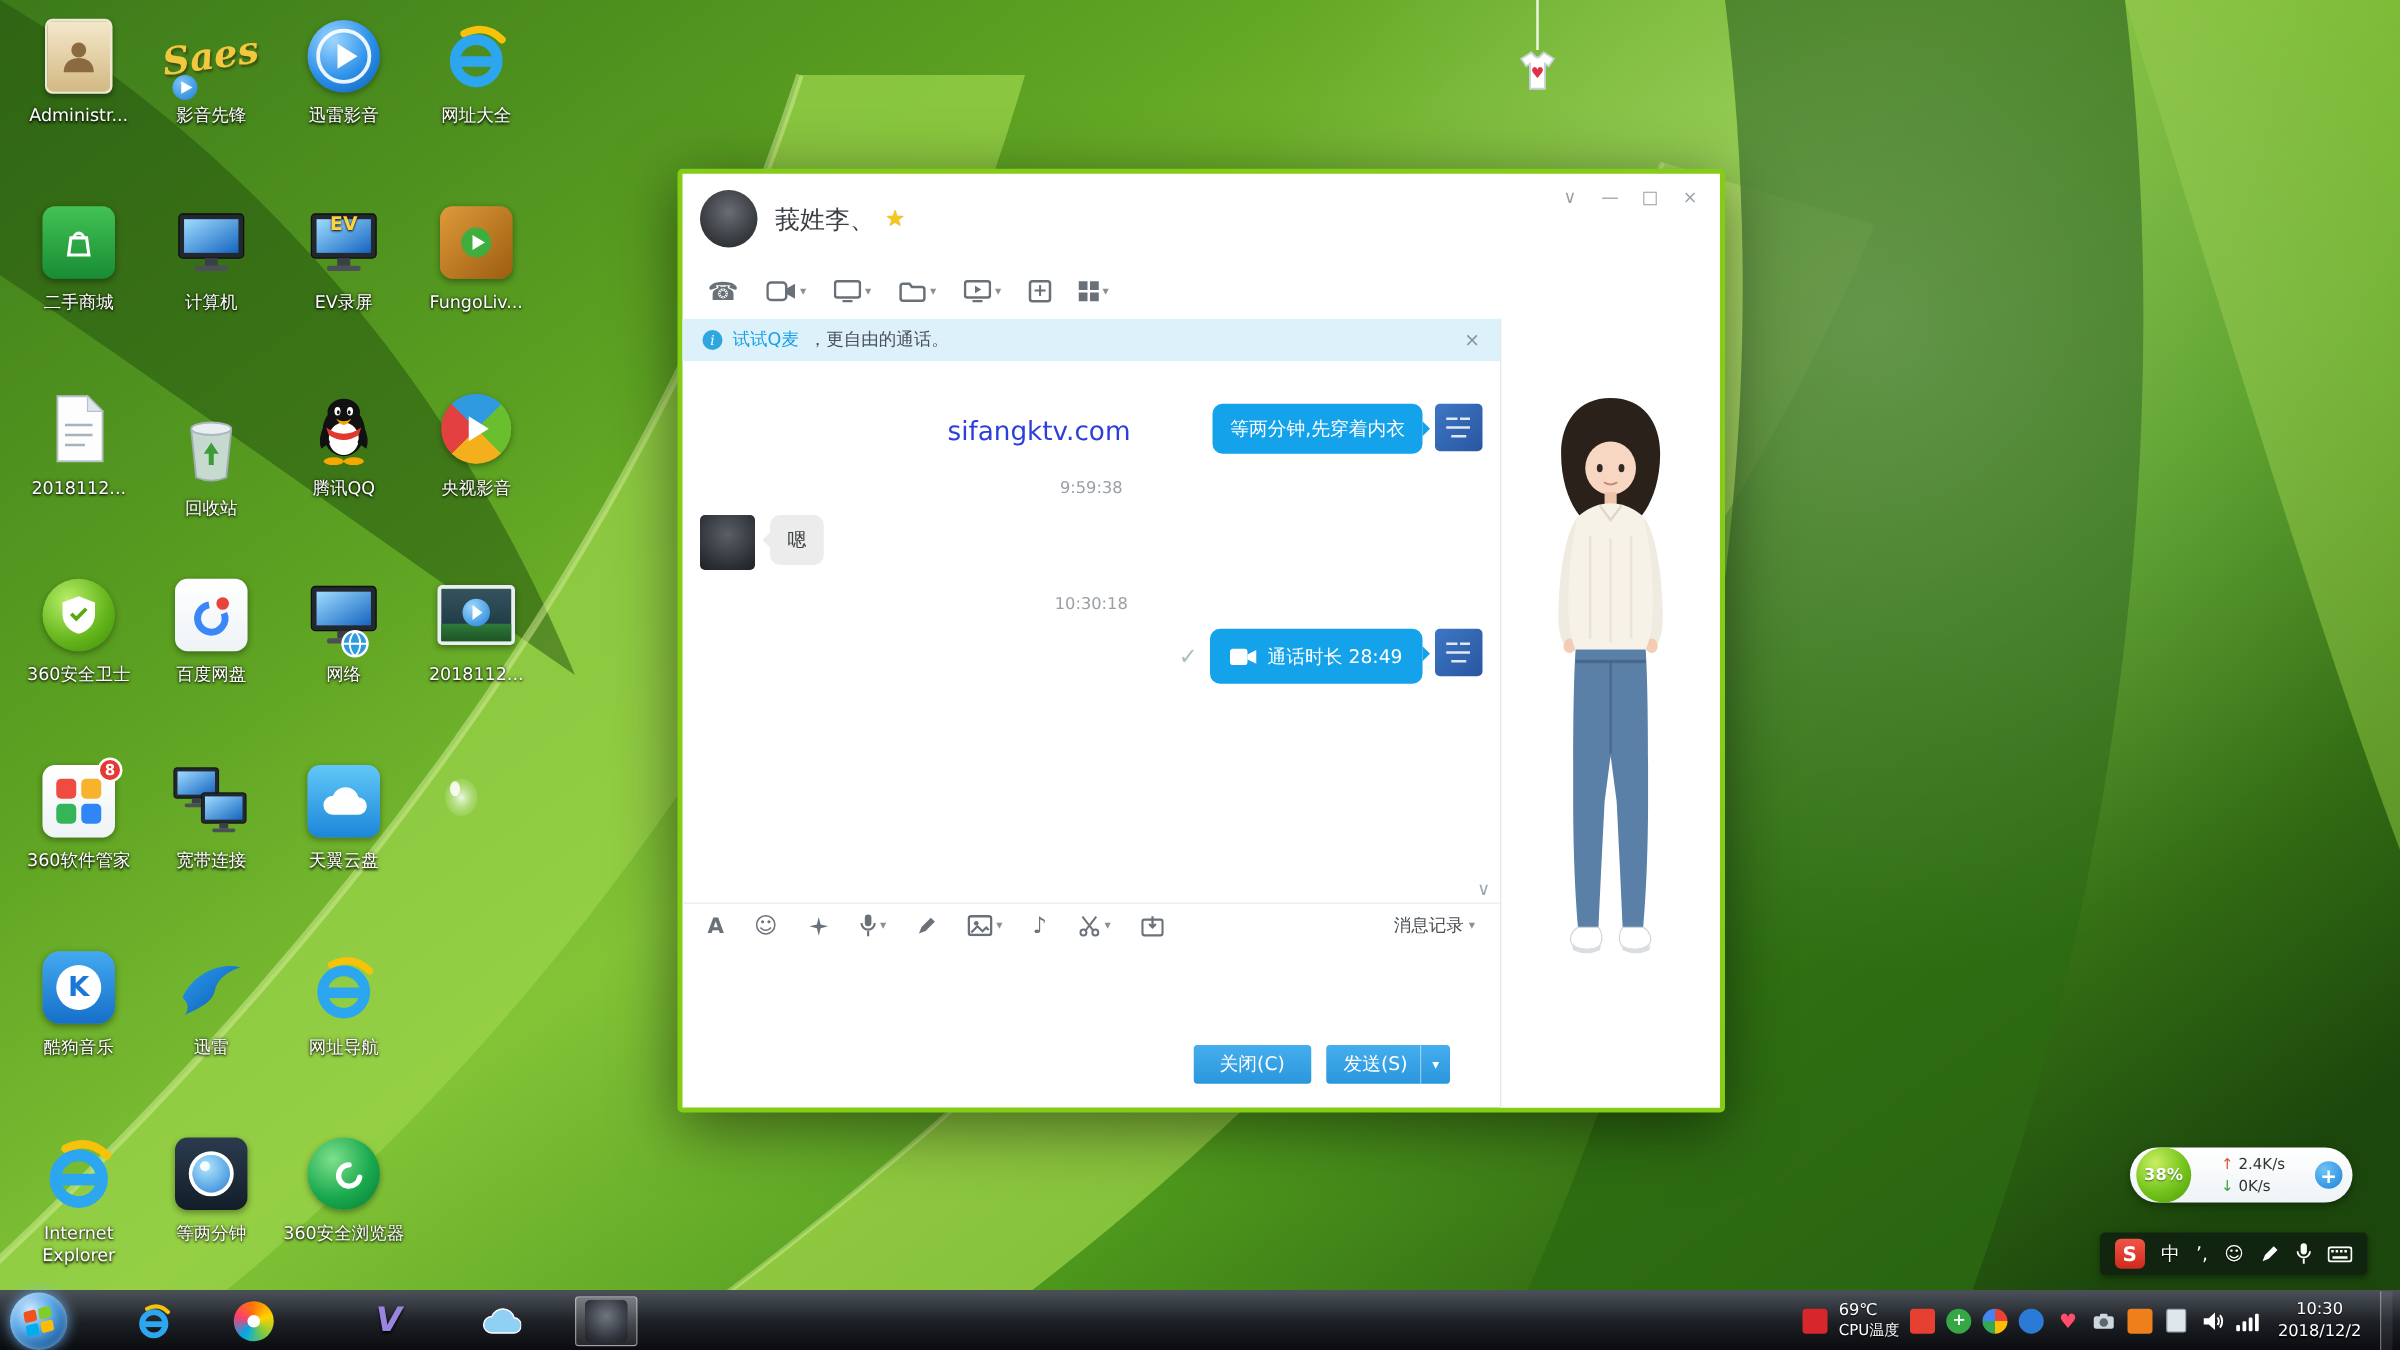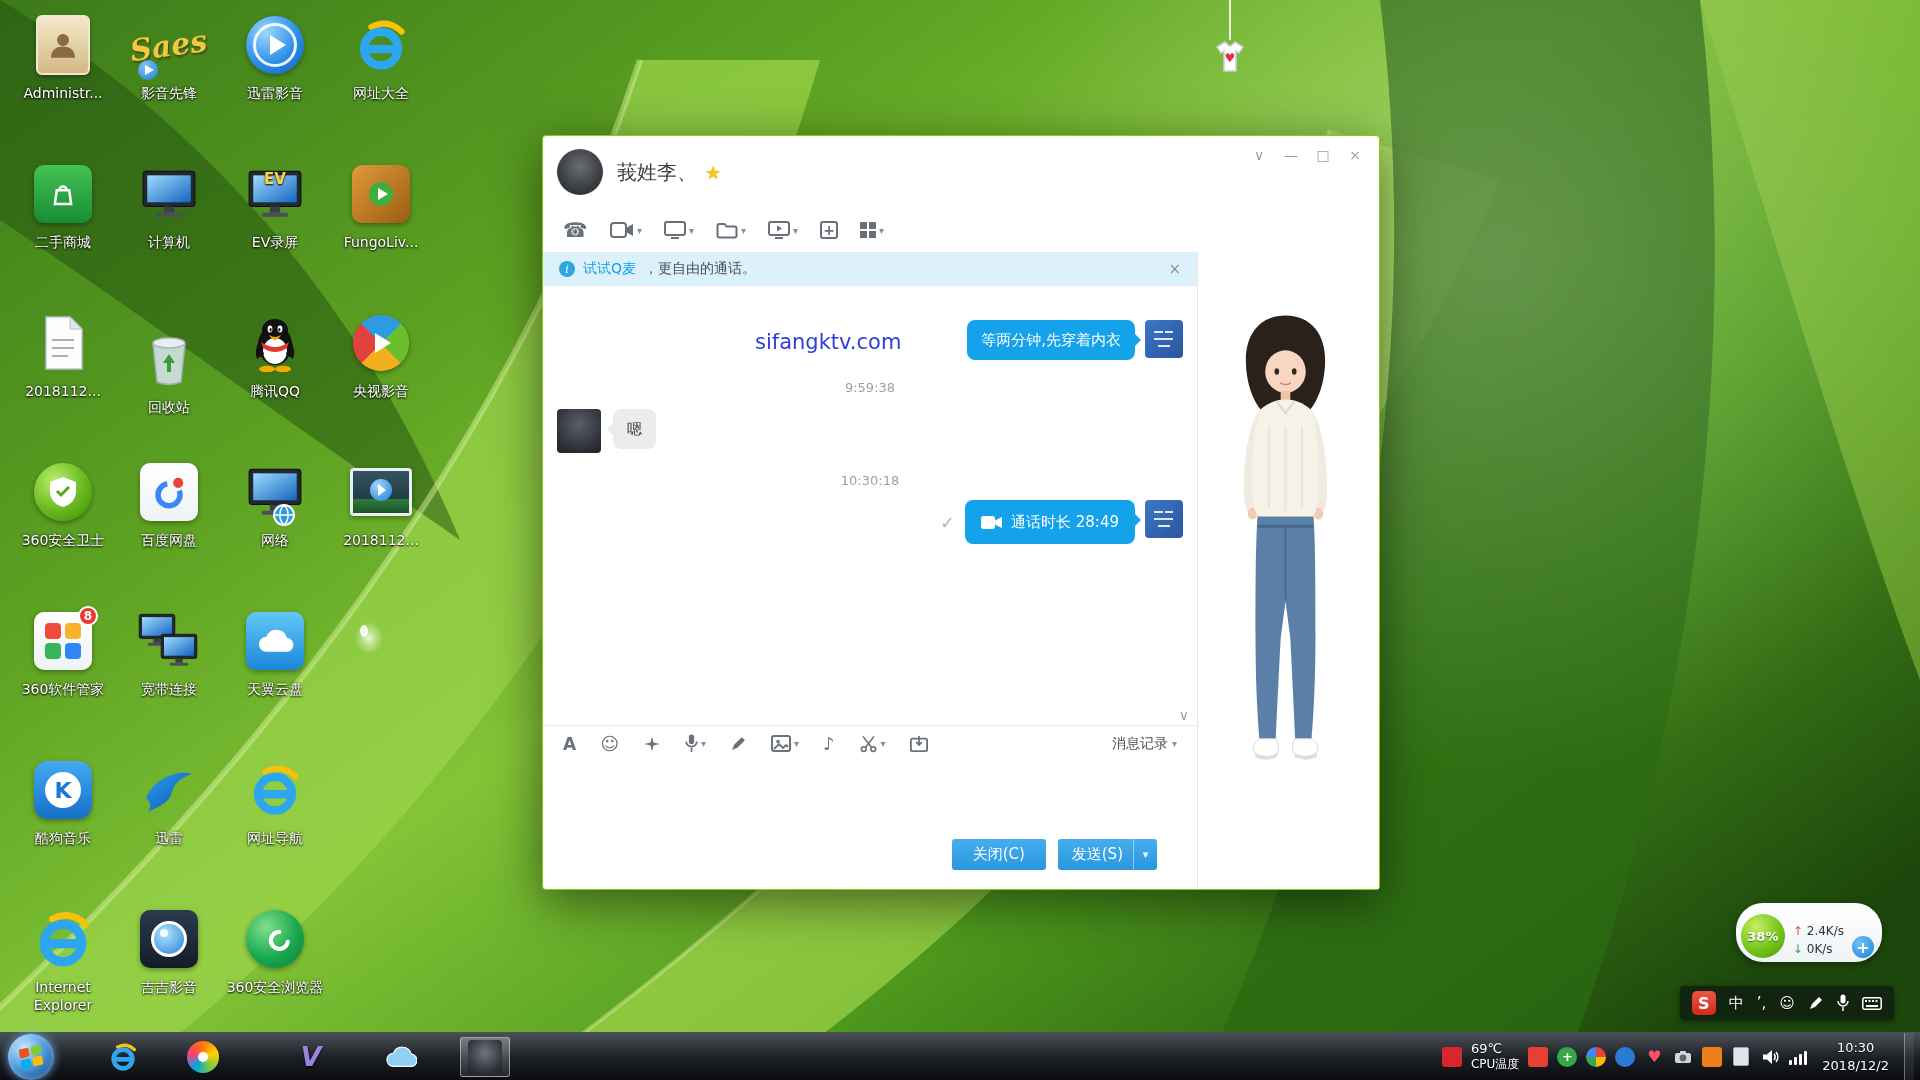--- a/index.html
+++ b/index.html
@@ -71,21 +71,21 @@
         background:rgba(255,255,255,.9)}
   .c360b{width:58px;height:58px;border-radius:50%;display:flex;align-items:center;justify-content:center;
         box-shadow:0 2px 5px rgba(0,0,0,.35);background:radial-gradient(circle at 35% 30%,#7fe08b,#19a94f 55%,#0a7a35)}
 
   
   .tshirt{position:absolute;left:1206px;top:0;width:48px;height:84px;z-index:3;text-align:center}
   .tshirt .string{width:2px;height:40px;background:rgba(255,255,255,.85);margin:0 auto}
 
   
   .qq-window{position:absolute;left:542px;top:135px;width:838px;height:755px;background:#fff;z-index:5;
-        border:1px solid #84cc16;border-radius:4px;box-shadow:0 12px 50px rgba(0,0,0,.5);display:flex;flex-direction:column}
+        border:4px solid #84cc16;border-radius:4px;box-shadow:0 12px 50px rgba(0,0,0,.5);display:flex;flex-direction:column}
   .titlebar{height:72px;position:relative;display:flex;align-items:center;padding-left:14px;flex:0 0 auto}
   .t-avatar{width:46px;height:46px;border-radius:50%;
         background:radial-gradient(circle at 50% 38%,#6a6e74,#3a3d42 60%,#232528);flex:0 0 auto}
   .t-title{font-size:20px;color:#3a3f45;margin-left:14px}
   .t-star{color:#f7c61d;font-size:18px;margin-left:8px;text-shadow:0 0 1px #c99a00}
   .win-controls{position:absolute;top:6px;right:8px;display:flex}
   .wc{width:32px;height:26px;display:flex;align-items:center;justify-content:center;color:#98a1a8;font-size:14px}
   .toolbar{height:44px;display:flex;align-items:center;gap:22px;padding-left:20px;flex:0 0 auto}
   .tb-item{display:flex;align-items:center;gap:3px}
   .dd{font-size:10px;color:#8a9096}
@@ -187,22 +187,22 @@
   .show-desktop{width:10px;height:100%;border-left:1px solid rgba(255,255,255,.35);background:rgba(255,255,255,.07)}
 
   
   .ime{position:absolute;right:26px;bottom:60px;height:34px;z-index:11;display:flex;align-items:center;gap:13px;
         padding:0 12px;border-radius:4px;background:rgba(10,14,18,.62);box-shadow:0 2px 6px rgba(0,0,0,.4)}
   .ime .slogo{width:24px;height:24px;border-radius:5px;background:linear-gradient(#f05545,#cf2a1d);color:#fff;
         font-weight:bold;font-size:16px;display:flex;align-items:center;justify-content:center}
   .ime .w{color:#fff;font-size:15px;text-shadow:0 1px 1px #000}
 
   
-  .ball-widget{position:absolute;right:38px;bottom:118px;height:59px;z-index:11;display:flex;align-items:flex-end;
-        gap:8px;padding:4px 8px 4px 5px;border-radius:27px;background:linear-gradient(#ffffff,#eef3f6);
+  .ball-widget{position:absolute;right:38px;bottom:118px;height:44px;z-index:11;display:flex;align-items:center;
+        gap:24px;padding:4px 8px 4px 5px;border-radius:27px;background:linear-gradient(#ffffff,#eef3f6);
         box-shadow:0 3px 8px rgba(0,0,0,.35)}
   .ball{width:44px;height:44px;border-radius:50%;display:flex;align-items:center;justify-content:center;
         color:#fff;font-weight:bold;font-size:13px;text-shadow:0 1px 1px rgba(0,60,0,.6);
         background:radial-gradient(circle at 35% 28%,#c8ef62,#74c41c 55%,#4d9a0a)}
   .speeds{font-size:12px;color:#333;line-height:1.5}
   .speeds .up-arrow{color:#e05038}
   .speeds .down-arrow{color:#3da03d}
   .ball-plus{width:22px;height:22px;border-radius:50%;color:#fff;font-weight:bold;display:flex;align-items:center;
         justify-content:center;background:radial-gradient(circle at 35% 30%,#6fc2f7,#1b84d8)}
 </style>
@@ -526,21 +526,21 @@
     </div>
   <div class="dlabel">Internet Explorer</div>
 </div>
 
 <div class="dicon" style="left:116px;top:902px">
   <div class="dart">
     <div class="tile t-jiji">
         <div class="lens"></div>
       </div>
   </div>
-  <div class="dlabel">吉吉影音</div>
+  <div class="dlabel">等两分钟</div>
 </div>
 
 <div class="dicon" style="left:222px;top:902px">
   <div class="dart">
     <div class="c360b">
         <svg width="34" height="34" viewBox="0 0 48 48">
       <path d="M30 14 a12 12 0 1 0 12 14" stroke="#fff" stroke-width="6" fill="none" stroke-linecap="round"></path>
         </svg>
       </div>
   </div>

